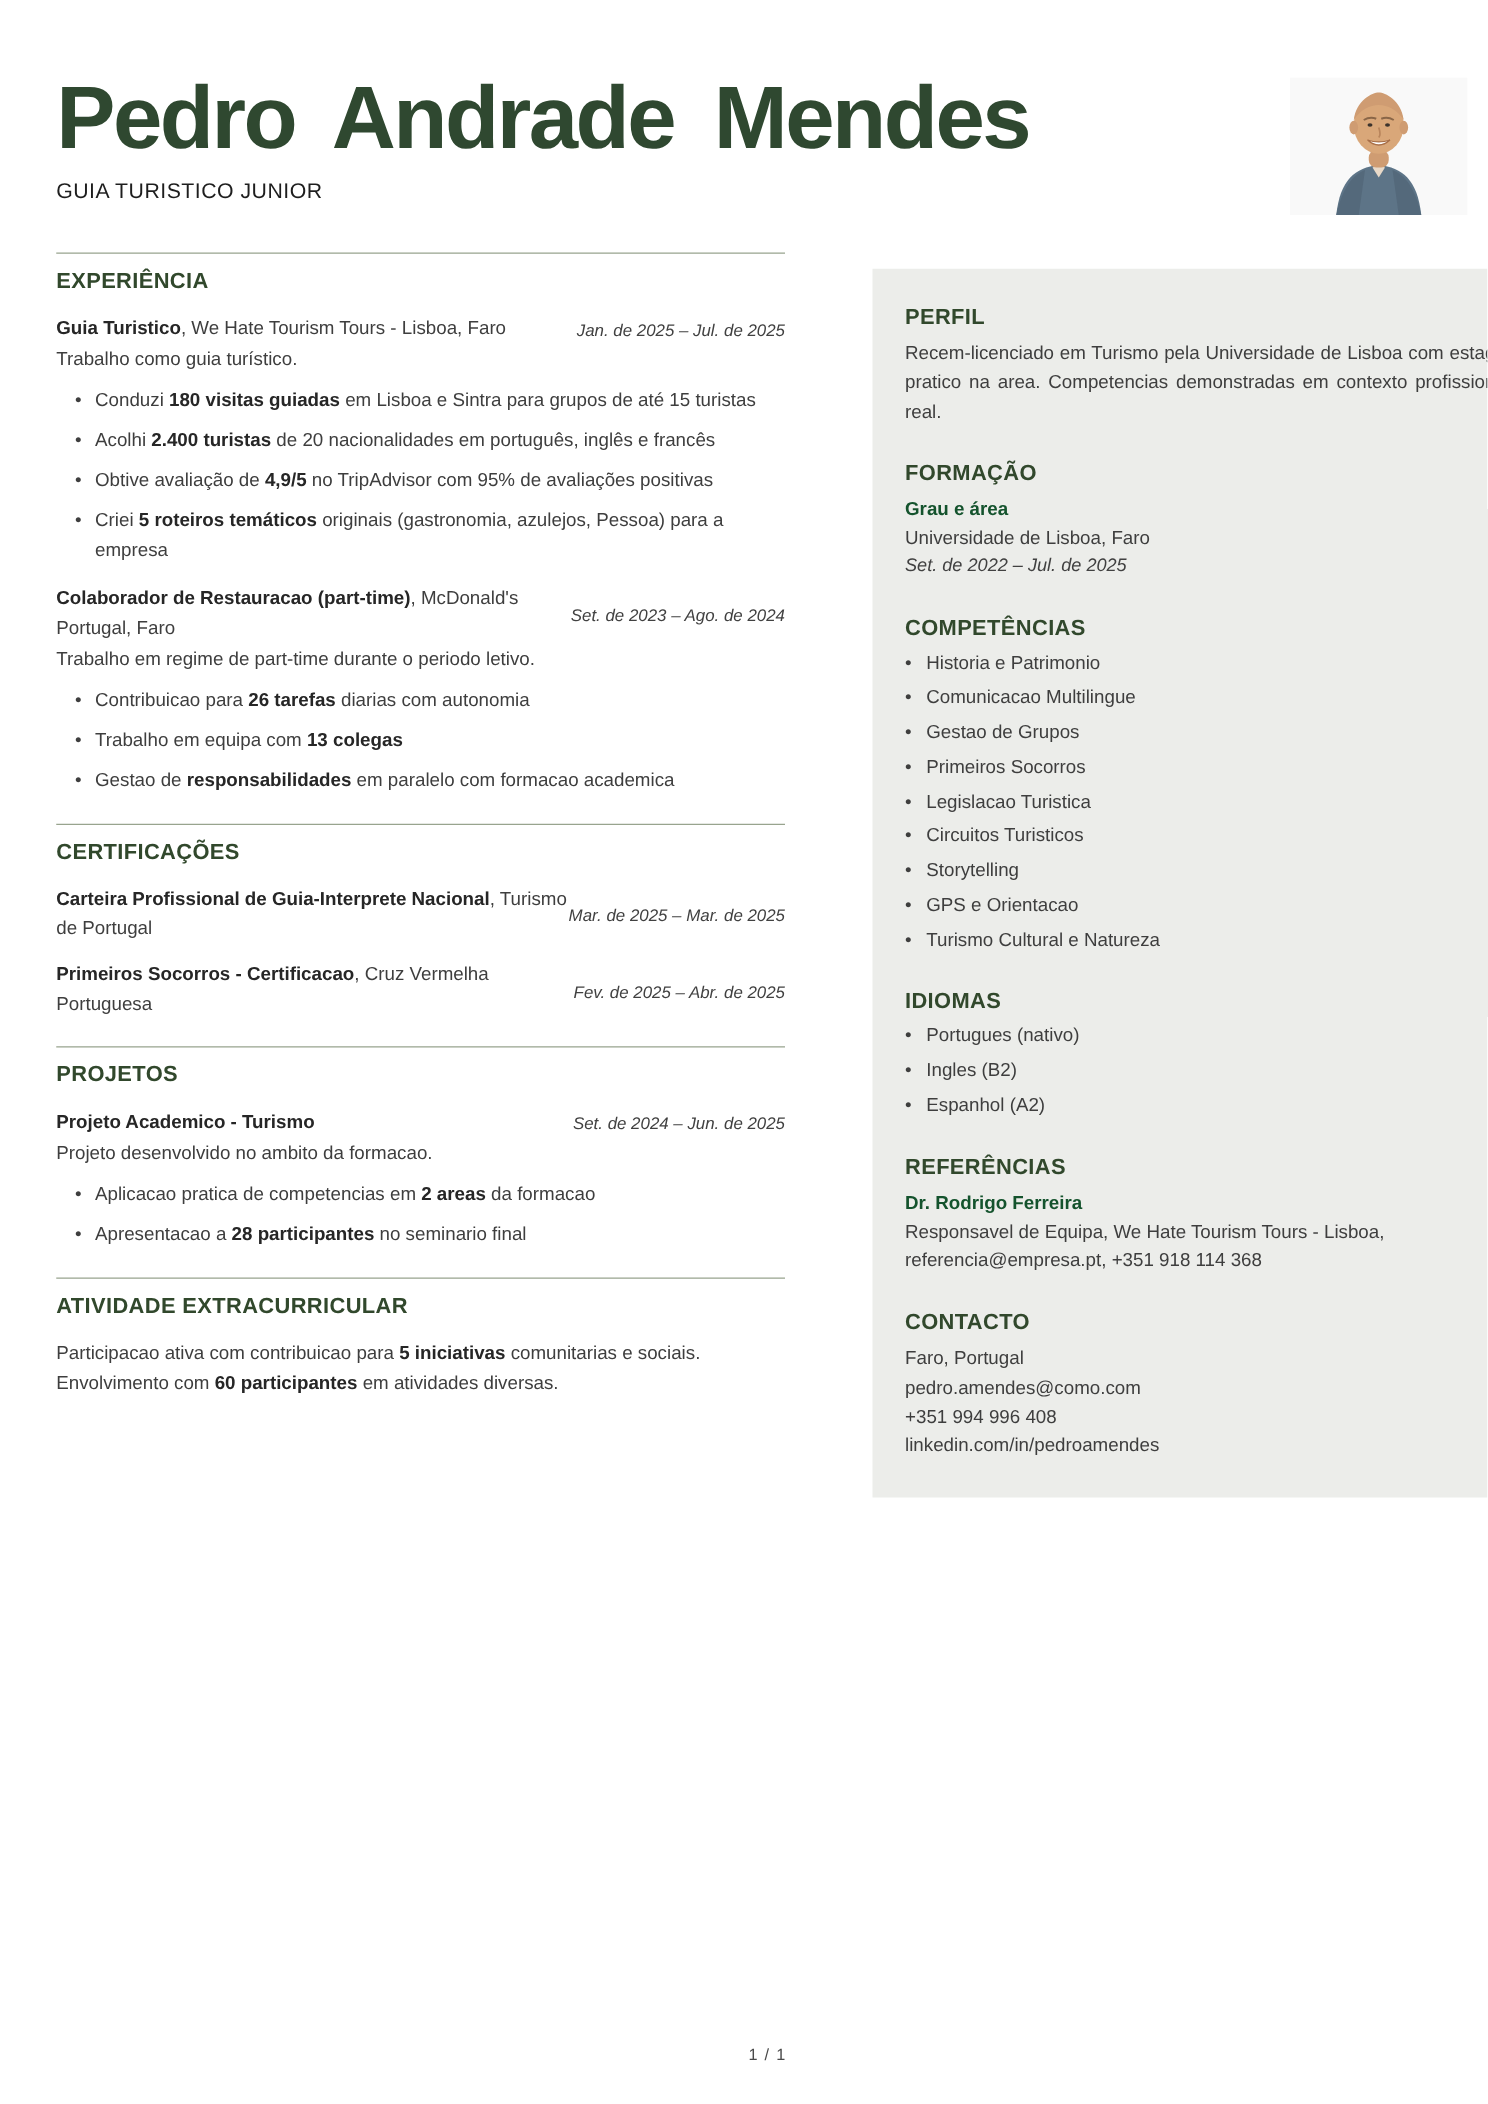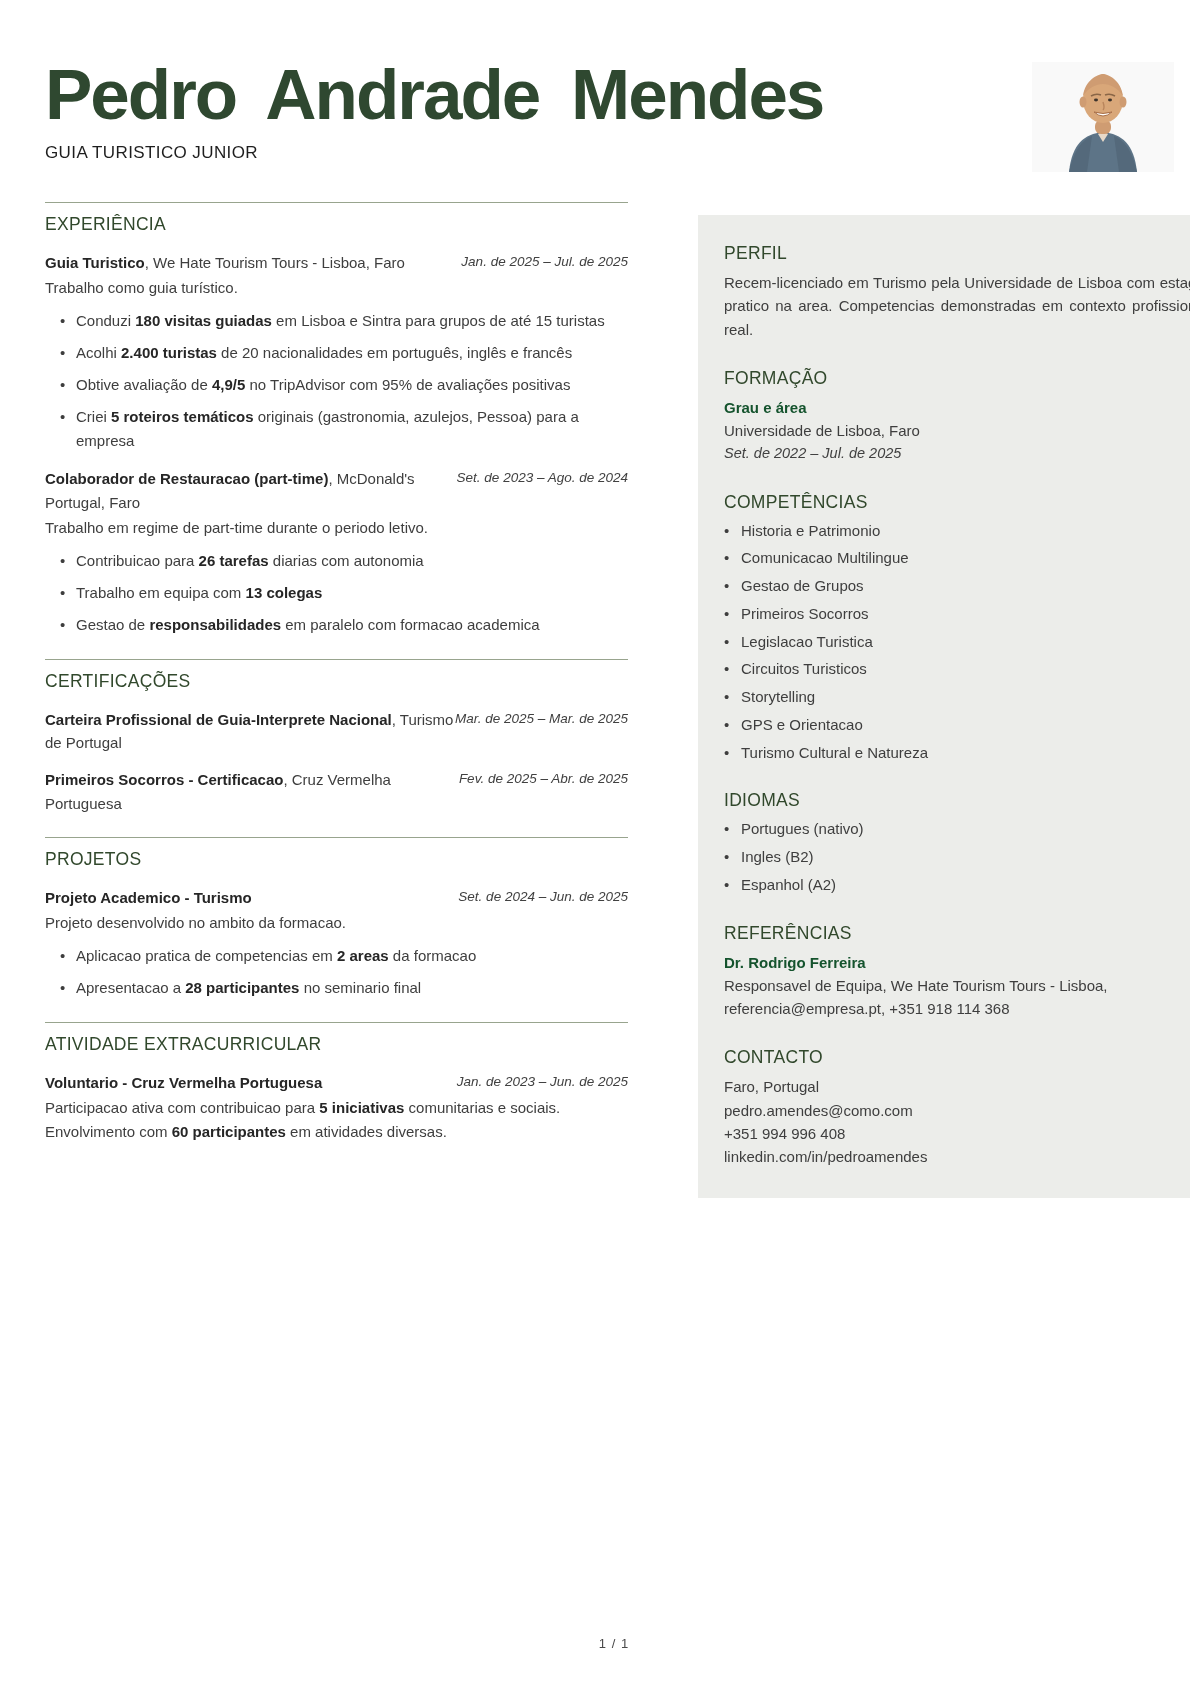--- a/index.html
+++ b/index.html
@@ -26,26 +26,26 @@
   .photo {
     position:absolute; left:1032px; top:62px; width:142px; height:110px;
     display:block;
   }
 
   
   .left-col { position:absolute; left:45px; top:202px; width:583px; }
   .lsection { border-top:1px solid #98a48e; padding-top:11px; }
   .lsection + .lsection { margin-top:22px; }
   h2.sec {
-    font-size:17.5px; font-weight:400; color:#31482c;
+    font-size:17.5px; font-weight:700; color:#31482c;
     letter-spacing:0.3px; margin:0 0 16px 0;
   }
   .entry { margin-bottom:14px; }
   .entry:last-child { margin-bottom:2px; }
-  .entry-head { display:flex; align-items:flex-start; }
+  .entry-head { display:flex; align-items:center; }
   .entry-title { flex:1; font-size:15px; line-height:1.55; color:#3e3e3e; }
   .entry-title .b, .b { font-weight:700; color:#262626; }
   .date {
     font-size:13.5px; font-style:italic; color:#414141;
     white-space:nowrap; padding-top:3px;
   }
   .summary { font-size:15px; line-height:1.6; margin-top:2px; }
   ul.bullets { list-style:none; margin:9px 0 4px 0; }
   ul.bullets li {
     position:relative; padding-left:31px; font-size:15px; line-height:1.6;
@@ -181,24 +181,20 @@
             <li><span>Aplicacao pratica de competencias em </span><span class="b">2 areas</span><span> da formacao</span></li>
             <li><span>Apresentacao a </span><span class="b">28 participantes</span><span> no seminario final</span></li>
           </ul>
       </article>
     </section>
 
     <section class="lsection">
       <h2 class="sec">ATIVIDADE EXTRACURRICULAR</h2>
 
       <article class="entry">
-        <div class="entry-head">
-          <p class="entry-title"><span class="b">Voluntario - Cruz Vermelha Portuguesa</span></p>
-          <span class="date">Jan. de 2023 – Jun. de 2025</span>
-        </div>
         <p class="richpara"><span>Participacao ativa com contribuicao para </span><span class="b">5 iniciativas</span><span> comunitarias e sociais. Envolvimento com </span><span class="b">60 participantes</span><span> em atividades diversas.</span></p>
       </article>
     </section>
 
   </main>
 
   <aside class="sidebar">
 
     <section class="ssection">
       <h2 class="sec">PERFIL</h2>

